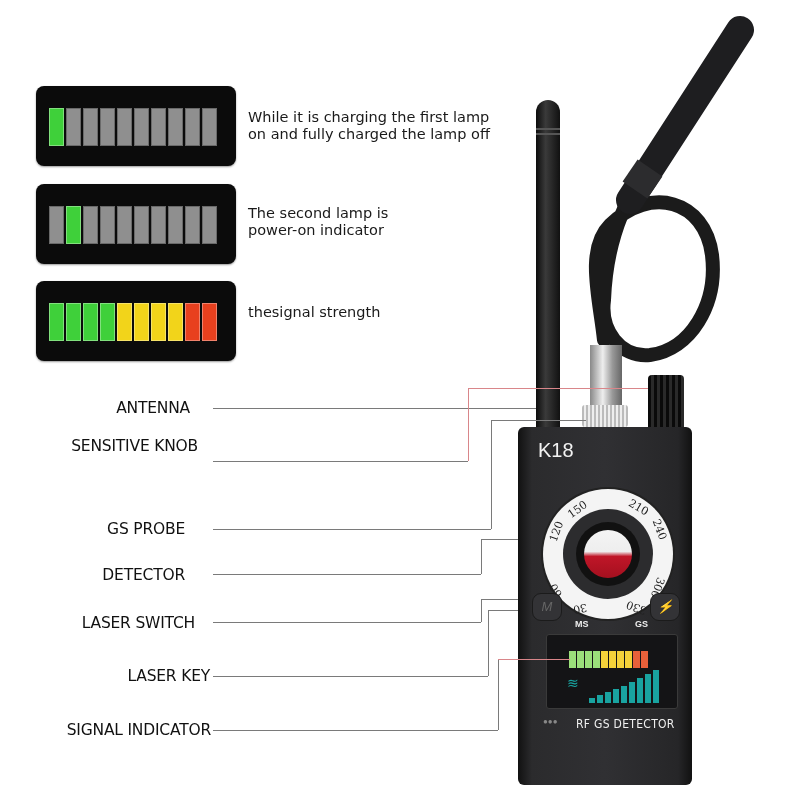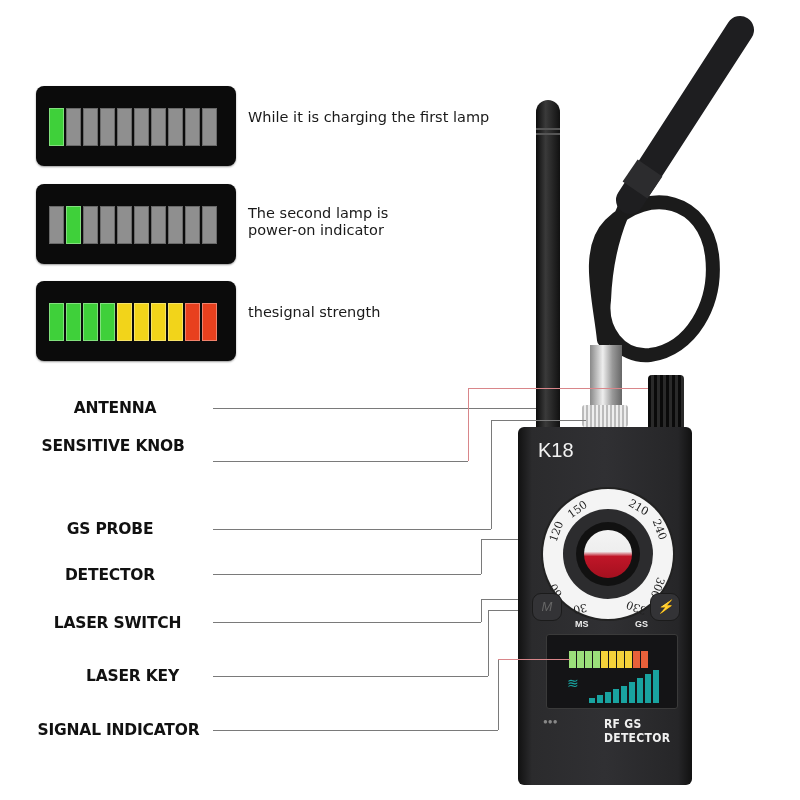--- a/index.html
+++ b/index.html
@@ -1,40 +1,40 @@
 <!DOCTYPE html>
 <html><head>
 <meta charset="utf-8">
 <style>
   html, body { margin:0; padding:0; }
   body { width:800px; height:800px; background:#ffffff; position:relative; overflow:hidden; font-family:"Liberation Sans", sans-serif; }
   .lampbox { position:absolute; left:36px; width:200px; height:80px; background:#0b0b0b; border-radius:8px; box-shadow:0 1px 2px rgba(0,0,0,.4); }
   .lamprow { position:absolute; left:13px; top:22px; display:flex; gap:2px; }
   .lamp { width:15px; height:38px; background:#8f8f8f; border:1px solid #6a6a6a; box-sizing:border-box; }
   .desc { position:absolute; left:248px; font-family:"DejaVu Sans", sans-serif; font-size:14.5px; line-height:17px; color:#1a1a1a; }
-  .label { position:absolute; font-family:"DejaVu Sans", sans-serif; font-weight:bold; font-size:15.5px; color:#111; text-align:center; line-height:22px; letter-spacing:-0.2px; }
+  .label { position:absolute; font-family:"DejaVu Sans", sans-serif; font-weight:normal; font-size:15.5px; color:#111; text-align:right; line-height:22px; letter-spacing:-0.2px; }
   .hline { position:absolute; height:1px; background:#7a7a7a; }
   .vline { position:absolute; width:1px; background:#7a7a7a; }
   .red { background:#d9868a; }
   .device { position:absolute; left:518px; top:427px; width:174px; height:358px; background:linear-gradient(90deg,#111 0,#2b2b2d 8%,#303033 50%,#262628 92%,#111 100%); border-radius:6px; }
   .model { position:absolute; left:20px; top:12px; color:#f2f2f2; font-size:20px; }
   .dial { position:absolute; left:25px; top:62px; width:130px; height:130px; border-radius:50%; background:#f4f4f4; box-shadow:0 0 0 2px #222; }
   .dialnum { position:absolute; font-family:"DejaVu Serif", serif; font-size:11px; color:#222; }
   .dialinner { position:absolute; left:20px; top:20px; width:90px; height:90px; border-radius:50%; background:#2c2c2e; }
   .lens { position:absolute; left:13px; top:13px; width:64px; height:64px; border-radius:50%; background:#111; }
   .lensglass { position:absolute; left:8px; top:8px; width:48px; height:48px; border-radius:50%; background:linear-gradient(180deg,#f4f4f4 0,#eee 45%,#c01628 55%,#a4101f 100%); }
   .btn { position:absolute; width:28px; height:26px; background:#333336; border:1px solid #1b1b1b; border-radius:9px; color:#666; font-size:13px; text-align:center; line-height:26px; font-style:italic; }
   .tiny { position:absolute; color:#eee; font-size:9px; font-weight:bold; }
   .screen { position:absolute; left:28px; top:207px; width:130px; height:73px; background:#141416; border:1px solid #3a3a3a; border-radius:3px; }
   .scrrow { position:absolute; left:22px; top:16px; display:flex; gap:1px; }
   .scrlamp { width:7px; height:17px; }
   .bars { position:absolute; left:42px; top:35px; display:flex; gap:2px; align-items:flex-end; height:33px; }
   .bar { width:6px; background:#19a3a0; }
   .wifi { position:absolute; left:20px; top:40px; color:#19a3a0; font-size:14px; }
-  .brand { position:absolute; left:58px; top:290px; color:#f0f0f0; font-family:"DejaVu Sans Condensed","DejaVu Sans", sans-serif; font-size:12px; font-weight:bold; letter-spacing:0.3px;margin-left:28px; }
+  .brand { position:absolute; left:58px; top:290px; color:#f0f0f0; font-family:"DejaVu Sans Condensed","DejaVu Sans", sans-serif; font-size:12px; font-weight:normal; letter-spacing:0.3px; }
   .dots { position:absolute; left:25px; top:290px; color:#888; font-size:8px; }
   .antenna { position:absolute; left:536px; top:100px; width:24px; height:330px; background:linear-gradient(90deg,#0c0c0c,#3a3a3a 40%,#111); border-radius:12px 12px 0 0; }
   .ant-ring { position:absolute; left:0; width:100%; height:2px; background:#555; }
   .probe-stem { position:absolute; left:590px; top:345px; width:32px; height:82px; background:linear-gradient(90deg,#888,#eee 40%,#999 70%,#666); }
   .probe-nut { position:absolute; left:582px; top:405px; width:46px; height:22px; background:repeating-linear-gradient(90deg,#bbb 0 2px,#eee 2px 4px); border-radius:3px; }
   .knob { position:absolute; left:648px; top:375px; width:36px; height:52px; background:repeating-linear-gradient(90deg,#0a0a0a 0 3px,#2a2a2a 3px 6px); border-radius:4px 4px 0 0; }
   svg.cable { position:absolute; left:0; top:0; }
 </style>
 </head>
 <body>
@@ -48,20 +48,21 @@
       <div class="lamp" style="background: rgb(143, 143, 143);"></div>
       <div class="lamp" style="background: rgb(143, 143, 143);"></div>
       <div class="lamp" style="background: rgb(143, 143, 143);"></div>
       <div class="lamp" style="background: rgb(143, 143, 143);"></div>
       <div class="lamp" style="background: rgb(143, 143, 143);"></div>
       <div class="lamp" style="background: rgb(143, 143, 143);"></div>
     </div>
 </div>
 <div class="desc" style="top:109px;">
   <div>While it is charging the first lamp</div>
+  <div>on and fully charged the lamp off</div>
 </div>
 
 <div class="lampbox" style="top:184px;">
   <div class="lamprow" id="row1">
       <div class="lamp" style="background: rgb(143, 143, 143);"></div>
       <div class="lamp" style="background: rgb(63, 208, 58); border-color: rgba(255, 255, 255, 0.35);"></div>
       <div class="lamp" style="background: rgb(143, 143, 143);"></div>
       <div class="lamp" style="background: rgb(143, 143, 143);"></div>
       <div class="lamp" style="background: rgb(143, 143, 143);"></div>
       <div class="lamp" style="background: rgb(143, 143, 143);"></div>

